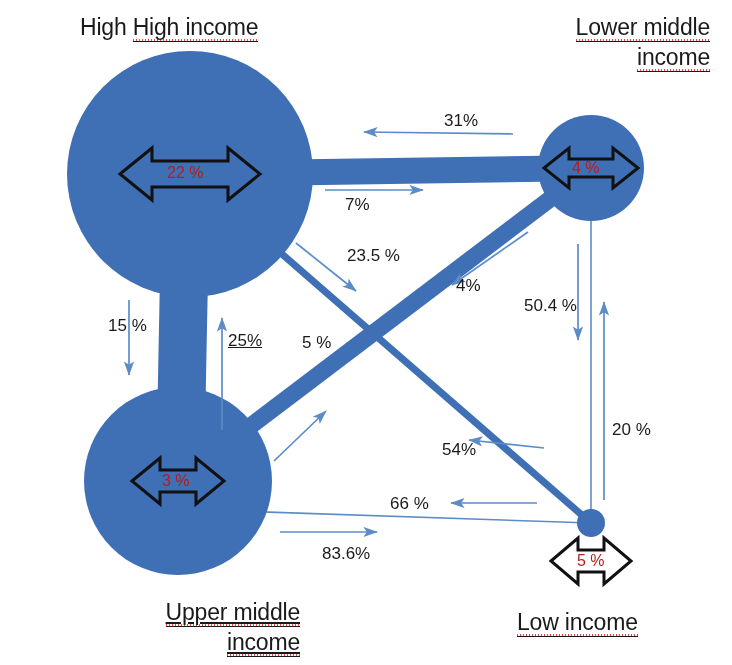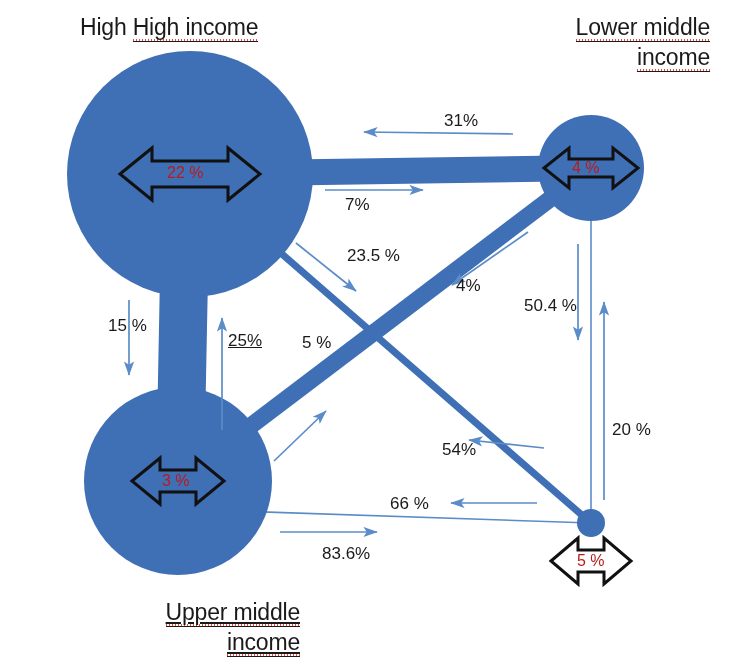--- a/index.html
+++ b/index.html
@@ -136,20 +136,21 @@
       <path d="M 280,532 L 377,532"></path>
     </g>
   </svg>
 
   <div class="node-label" style="left:80px; top:12px;">High <span class="uline">High income</span></div>
 
   <div class="node-label" style="left:520px; top:12px; width:190px;"><span class="uline">Lower middle</span><br><span class="uline">income</span></div>
 
   <div class="node-label" style="left:100px; top:597px; width:200px;text-decoration:underline;"><span class="uline">Upper middle</span><br><span class="uline">income</span></div>
 
+  <div class="node-label" style="left:517px; top:607px;"><span class="uline">Low income</span></div>
 
   <div class="self-label" style="left:167px; top:164px;">22 %</div>
   <div class="self-label" style="left:572px; top:159px;">4 %</div>
   <div class="self-label" style="left:162px; top:472px;">3 %</div>
   <div class="self-label" style="left:577px; top:552px;">5 %</div>
 
   <div class="flow-label" style="left:444px; top:111px;">31%</div>
   <div class="flow-label" style="left:345px; top:195px;">7%</div>
   <div class="flow-label" style="left:347px; top:246px;">23.5 %</div>
   <div class="flow-label" style="left:456px; top:276px;">4%</div>

